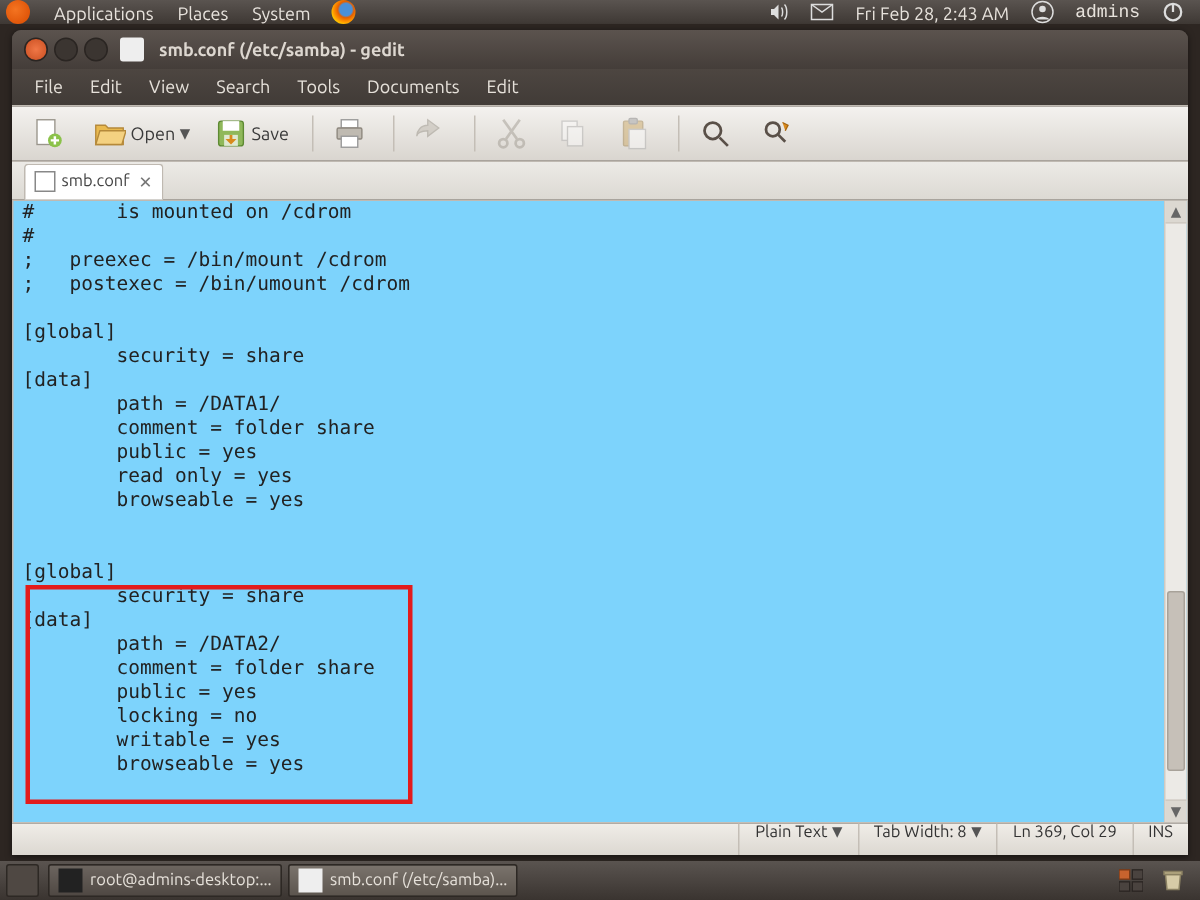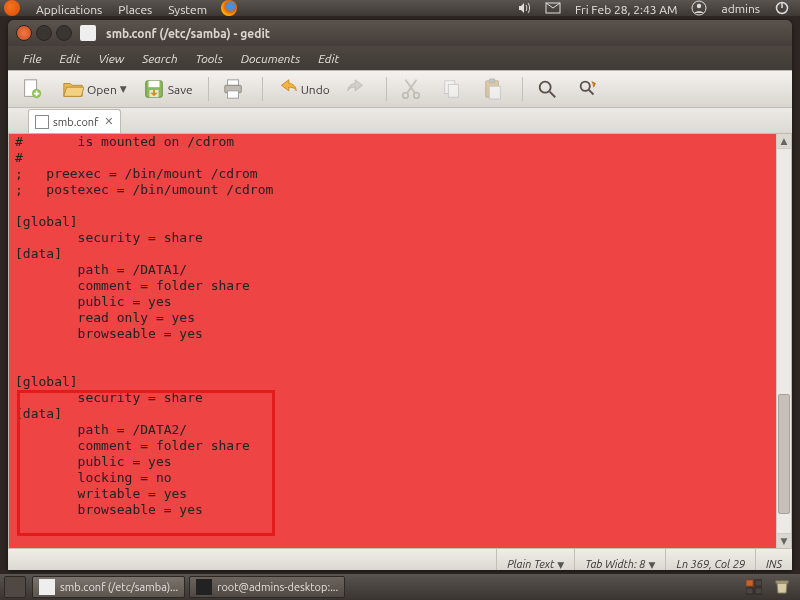--- a/index.html
+++ b/index.html
@@ -5,62 +5,62 @@
   * { margin: 0; padding: 0; box-sizing: border-box; }
   body { font-family: "Ubuntu", "DejaVu Sans", sans-serif; font-size: 12px; background: #2d2622; width: 800px; height: 600px; overflow: hidden; }
 
   
   .top-panel { height: 16px; background: linear-gradient(#5a5450, #3e3834); color: #e7e2dc; display: flex; align-items: flex-end; padding: 0 4px; }
   .ubuntu-logo { width: 16px; height: 16px; border-radius: 50%; background: radial-gradient(circle at 40% 40%, #f47421, #d84a00); margin-right: 8px; }
   .panel-item { padding: 0 8px; cursor: default; }
   .panel-spacer { flex: 1; }
   .panel-icon { width: 16px; height: 16px; margin: 0 6px; display: inline-flex; align-items: center; justify-content: center; }
   .ff-icon { width: 16px; height: 16px; border-radius: 50%; background: radial-gradient(circle at 60% 40%, #4a90d9 30%, #e66000 40%, #ff9500 60%, #ffcb00 75%); }
-  .user-area { display: flex; align-items: center; }
+  .user-area { display: flex; align-items: center; font-family: Liberation Mono, monospace; }
 
   
   .window { margin: 4px 8px 0 8px; background: #4a433f; border-radius: 6px 6px 0 0; box-shadow: 0 1px 4px rgba(0,0,0,.5); }
   .titlebar { height: 26px; display: flex; align-items: center; padding: 0 8px; background: linear-gradient(#5b534e, #443d39); border-radius: 6px 6px 0 0; }
   .win-btn { width: 16px; height: 16px; border-radius: 50%; background: #3b3531; margin-right: 4px; border: 1px solid #2a2522; }
   .win-btn.close { background: radial-gradient(#f07746,#c94e21); }
   .title-text { color: #ddd7d0; font-weight: bold; margin-left: 10px; text-align: center; }
   .app-icon { width: 16px; height: 16px; background: #eee; border-radius: 2px; margin-left: 4px; }
 
   
-  .menubar { height: 24px; background: linear-gradient(#4d4641, #413b37); display: flex; align-items: center; padding: 0 6px; font-style: italic; }
+  .menubar { height: 24px; background: linear-gradient(#4d4641, #413b37); display: flex; align-items: center; padding: 0 6px; }
   .menubar span { color: #e6e1da; padding: 0 9px; cursor: default; }
 
   
   .toolbar { height: 38px; background: linear-gradient(#f4f2ef, #d9d5cf); display: flex; align-items: center; padding: 0 6px; border-top: 1px solid #bfb9b1; border-bottom: 1px solid #bfb9b1; }
   .tool-btn { height: 30px; display: flex; align-items: center; padding: 0 6px; margin-right: 2px; border: 1px solid transparent; border-radius: 3px; cursor: default; }
   .tool-ico { width: 22px; height: 22px; margin-right: 3px; }
   .dropdown-arrow { font-size: 9px; margin-left: 3px; color: #555; }
   .tool-sep { width: 1px; height: 24px; background: #c4beb6; margin: 0 6px; }
   .tool-label { color: #3a3a3a; }
 
   
-  .tabstrip { height: 26px; background: linear-gradient(#eceae6, #dcd9d3); border-bottom: 1px solid #bfb9b1; display: flex; align-items: flex-end; padding-left: 20px; }
+  .tabstrip { height: 26px; background: linear-gradient(#eceae6, #dcd9d3); border-bottom: 1px solid #bfb9b1; display: flex; align-items: center; padding-left: 8px; }
   .tab { height: 24px; background: #fff; border: 1px solid #bfb9b1; border-bottom: none; border-radius: 3px 3px 0 0; display: flex; align-items: center; padding: 0 6px; font-size: 11px; color: #444; }
   .tab .file-ico { width: 14px; height: 14px; background: #fff; border: 1px solid #888; margin-right: 4px; }
   .tab .close { margin-left: 6px; font-weight: bold; color: #777; }
 
   
-  .editor-wrap { position: relative; background: #ef4444; height: 414px; border-left: 1px solid #bfb9b1; border-right: 1px solid #bfb9b1; }
+  .editor-wrap { position: relative; background: #7dd3fc; height: 414px; border-left: 1px solid #bfb9b1; border-right: 1px solid #bfb9b1; }
   .editor { position: absolute; left: 0; right: 15px; top: 0; bottom: 0; padding: 0 6px; font-family: "DejaVu Sans Mono","Courier New",monospace; font-size: 13px; line-height: 16px; color: #222; white-space: pre; overflow: hidden; }
   .highlight-box { position: absolute; border: 3px solid #e31b1b; pointer-events: none; left: 8px; top: 256px; width: 258px; height: 146px; }
   .vscroll { position: absolute; right: 0; top: 0; bottom: 0; width: 15px; background: #eceae6; border-left: 1px solid #cfcac2; }
   .vscroll .thumb { position: absolute; left: 1px; right: 1px; top: 260px; height: 120px; background: #c6c0b8; border: 1px solid #a8a299; border-radius: 2px; }
   .vscroll .arr { position: absolute; left: 0; right: 0; height: 15px; background: #dcd8d1; text-align: center; font-size: 9px; color: #666; line-height: 15px; }
   .vscroll .arr.up { top: 0; border-bottom: 1px solid #cfcac2; }
   .vscroll .arr.dn { bottom: 0; border-top: 1px solid #cfcac2; }
 
   
   .statusbar { height: 22px; background: linear-gradient(#f0ede8, #dcd8d1); border-top: 1px solid #c4beb6; display: flex; align-items: center; font-size: 11px; color: #333; }
   .status-spacer { flex: 1; }
-  .status-cell { padding: 0 10px; border-left: 1px solid #c4beb6; height: 100%; display: flex; align-items: flex-end; font-style: italic; }
+  .status-cell { padding: 0 10px; border-left: 1px solid #c4beb6; height: 100%; display: flex; align-items: flex-start; }
 
   
   .bottom-panel { position: absolute; bottom: 0; left: 0; right: 0; height: 26px; background: linear-gradient(#5a5450, #3a3430); display: flex; align-items: center; padding: 0 4px; }
   .task-btn { height: 22px; background: linear-gradient(#6c655f, #4f4843); border: 1px solid #2d2824; border-radius: 2px; color: #e6e1da; display: flex; align-items: center; padding: 0 6px; margin-right: 4px; font-size: 11px; max-width: 200px; }
   .task-btn.active { background: linear-gradient(#7a736c, #5c554e); }
   .task-btn .ico { width: 16px; height: 16px; margin-right: 5px; background: #222; }
   .show-desk { width: 22px; height: 22px; background: #4f4843; border: 1px solid #2d2824; border-radius: 2px; margin-right: 6px; }
 
   svg { display: block; }
 </style>
@@ -154,26 +154,20 @@
     </div>
     <div class="tool-sep"></div>
     <div class="tool-btn">
       <svg class="tool-ico" viewBox="0 0 24 24">
           <rect x="6" y="2" width="12" height="6" fill="#fff" stroke="#999"></rect>
           <rect x="3" y="8" width="18" height="8" rx="1" fill="#bfbab1" stroke="#8d877d"></rect>
           <rect x="6" y="14" width="12" height="8" fill="#fff" stroke="#999"></rect>
         </svg>
     </div>
     <div class="tool-sep"></div>
-    <div class="tool-btn">
-      <svg class="tool-ico" viewBox="0 0 24 24">
-          <path d="M14 6c5 0 8 4 8 8 0-2-3-4-8-4v4L6 8l8-6z" fill="#f4b63f" stroke="#c9851c"></path>
-        </svg>
-      <span class="tool-label">Undo</span>
-    </div>
     <div class="tool-btn" style="opacity:.45">
       <svg class="tool-ico" viewBox="0 0 24 24">
           <path d="M10 6C5 6 2 10 2 14c0-2 3-4 8-4v4l8-6-8-6z" fill="#b8b2a7" stroke="#8c867b"></path>
         </svg>
     </div>
     <div class="tool-sep"></div>
     <div class="tool-btn" style="opacity:.45">
       <svg class="tool-ico" viewBox="0 0 24 24">
           <path d="M6 2l10 14M18 2L8 16" stroke="#9a948a" stroke-width="2"></path>
           <circle cx="6" cy="19" r="3" fill="none" stroke="#9a948a" stroke-width="2"></circle>
@@ -262,27 +256,27 @@
       &nbsp;<span>8</span>
       <span class="dropdown-arrow">▼</span>
     </div>
     <div class="status-cell">Ln 369, Col 29</div>
     <div class="status-cell">INS</div>
   </div>
 </div>
 
 <div class="bottom-panel">
   <div class="show-desk"></div>
+  <div class="task-btn">
+    <span class="ico"></span>
+    <span>root@admins-desktop:...</span>
+  </div>
   <div class="task-btn active">
     <span class="ico" style="background:#eee"></span>
     <span>smb.conf (/etc/samba)...</span>
-  </div>
-  <div class="task-btn">
-    <span class="ico"></span>
-    <span>root@admins-desktop:...</span>
   </div>
   <div class="panel-spacer"></div>
   <span class="panel-icon">
     <svg width="18" height="16" viewBox="0 0 18 16">
         <rect x="0" y="0" width="8" height="7" fill="#c8632e" stroke="#7a3a17"></rect>
         <rect x="10" y="0" width="8" height="7" fill="#4a433f" stroke="#2a2522"></rect>
         <rect x="0" y="9" width="8" height="7" fill="#4a433f" stroke="#2a2522"></rect>
         <rect x="10" y="9" width="8" height="7" fill="#4a433f" stroke="#2a2522"></rect>
       </svg>
   </span>

